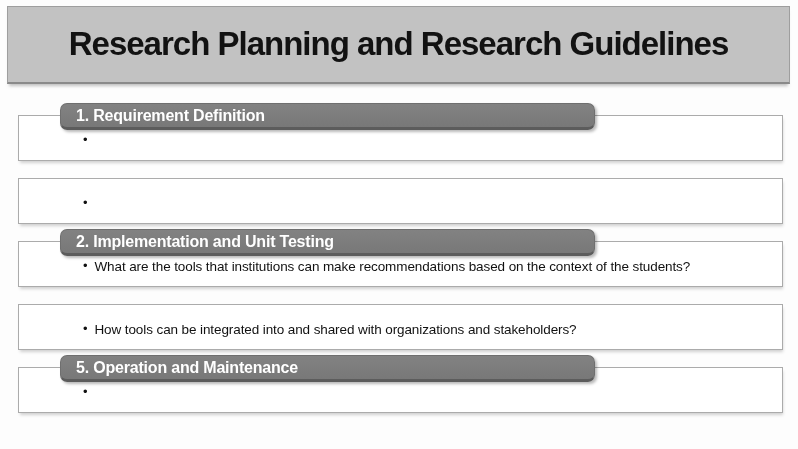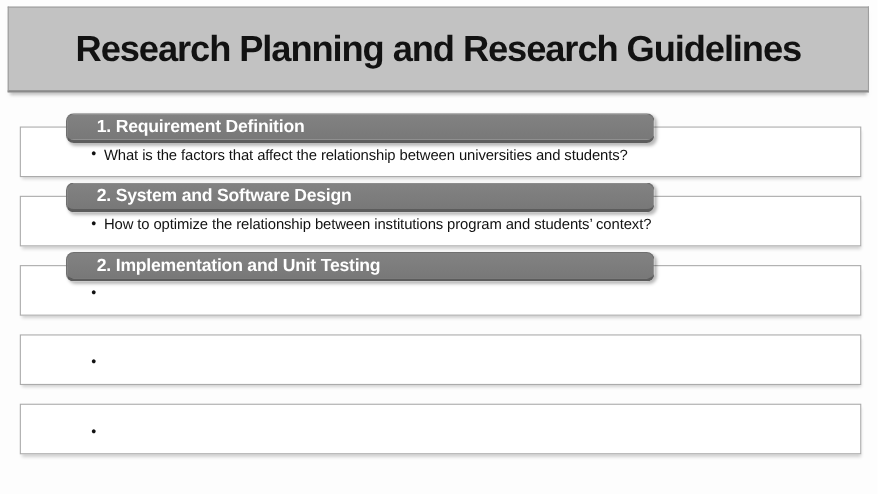--- a/index.html
+++ b/index.html
@@ -74,21 +74,21 @@
     border-radius: 7px;
     box-shadow: 2px 2px 3px rgba(0,0,0,0.28);
     z-index: 2;
     display: flex;
     align-items: center;
   }
   .section-header .header-text {
     color: #ffffff;
     font-size: 16px;
     font-weight: bold;
-    padding-left: 27px;
+    padding-left: 15px;
     white-space: nowrap;
     letter-spacing: -0.2px;
   }
   .bullet-line {
     position: absolute;
     left: 64px;
     top: 17px;
     right: 10px;
     display: flex;
     align-items: baseline;
@@ -111,61 +111,61 @@
   <div class="title-banner">
     <span class="title-text">Research Planning and Research Guidelines</span>
   </div>
 
   <div class="sections">
 
     <div class="section">
       <div class="section-box">
         <div class="bullet-line">
           <span class="bullet-dot">•</span>
-          <span class="bullet-text">What is the factors that affect the relationship between universities and students?</span>
         </div>
       </div>
       <div class="section-header">
         <span class="header-text">1. Requirement Definition</span>
-      </div>
-    </div>
-
-    <div class="section">
-      <div class="section-box">
-        <div class="bullet-line">
-          <span class="bullet-dot">•</span>
-          <span class="bullet-text">How to optimize the relationship between institutions program and students’ context?</span>
-        </div>
-      </div>
-      <div class="section-header">
-        <span class="header-text">2. System and Software Design</span>
-      </div>
-    </div>
-
-    <div class="section">
-      <div class="section-box">
-        <div class="bullet-line">
-          <span class="bullet-dot">•</span>
-        </div>
-      </div>
-      <div class="section-header">
-        <span class="header-text">2. Implementation and Unit Testing</span>
       </div>
     </div>
 
     <div class="section">
       <div class="section-box">
         <div class="bullet-line">
           <span class="bullet-dot">•</span>
         </div>
       </div>
     </div>
 
     <div class="section">
       <div class="section-box">
         <div class="bullet-line">
           <span class="bullet-dot">•</span>
+          <span class="bullet-text">What are the tools that institutions can make recommendations based on the context of the students?</span>
         </div>
+      </div>
+      <div class="section-header">
+        <span class="header-text">2. Implementation and Unit Testing</span>
+      </div>
+    </div>
+
+    <div class="section">
+      <div class="section-box">
+        <div class="bullet-line">
+          <span class="bullet-dot">•</span>
+          <span class="bullet-text">How tools can be integrated into and shared with organizations and stakeholders?</span>
+        </div>
+      </div>
+    </div>
+
+    <div class="section">
+      <div class="section-box">
+        <div class="bullet-line">
+          <span class="bullet-dot">•</span>
+        </div>
+      </div>
+      <div class="section-header">
+        <span class="header-text">5. Operation and Maintenance</span>
       </div>
     </div>
 
   </div>
 </div>
 
 </body></html>

